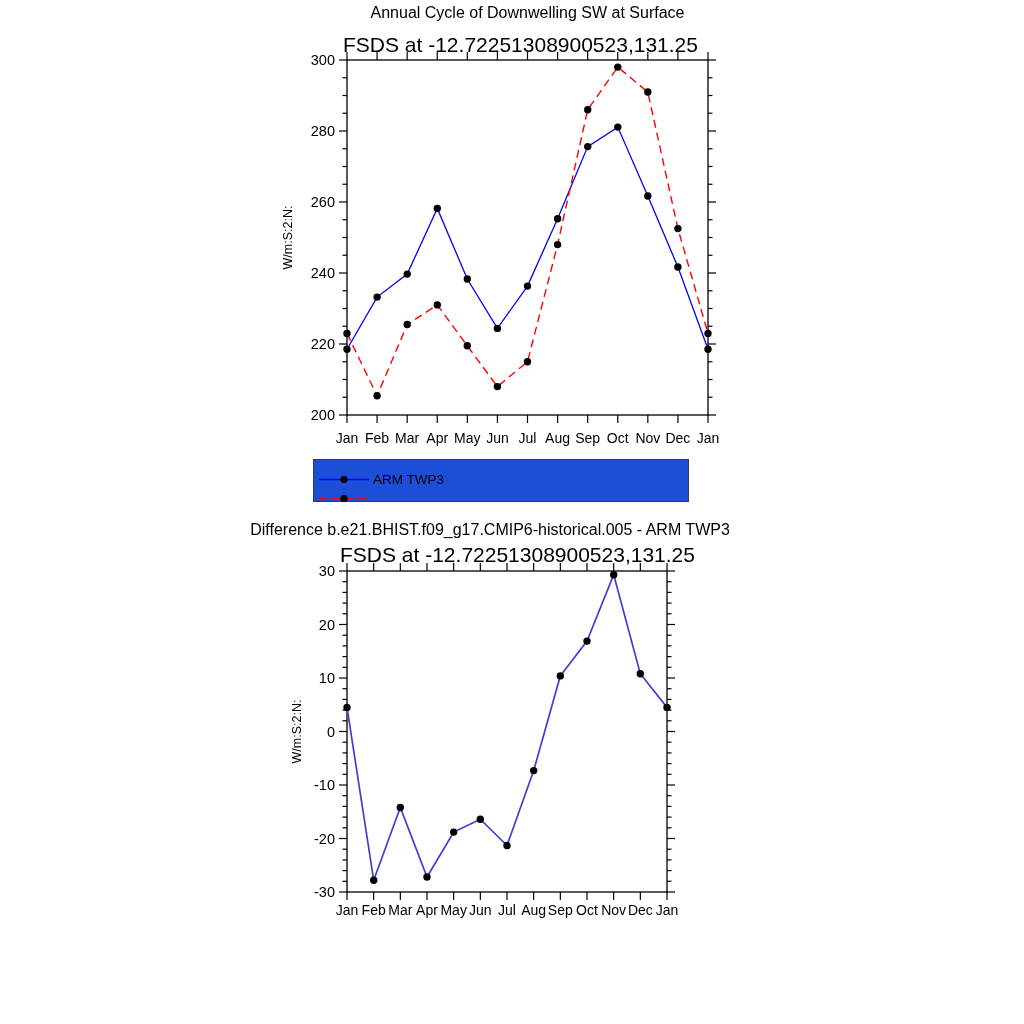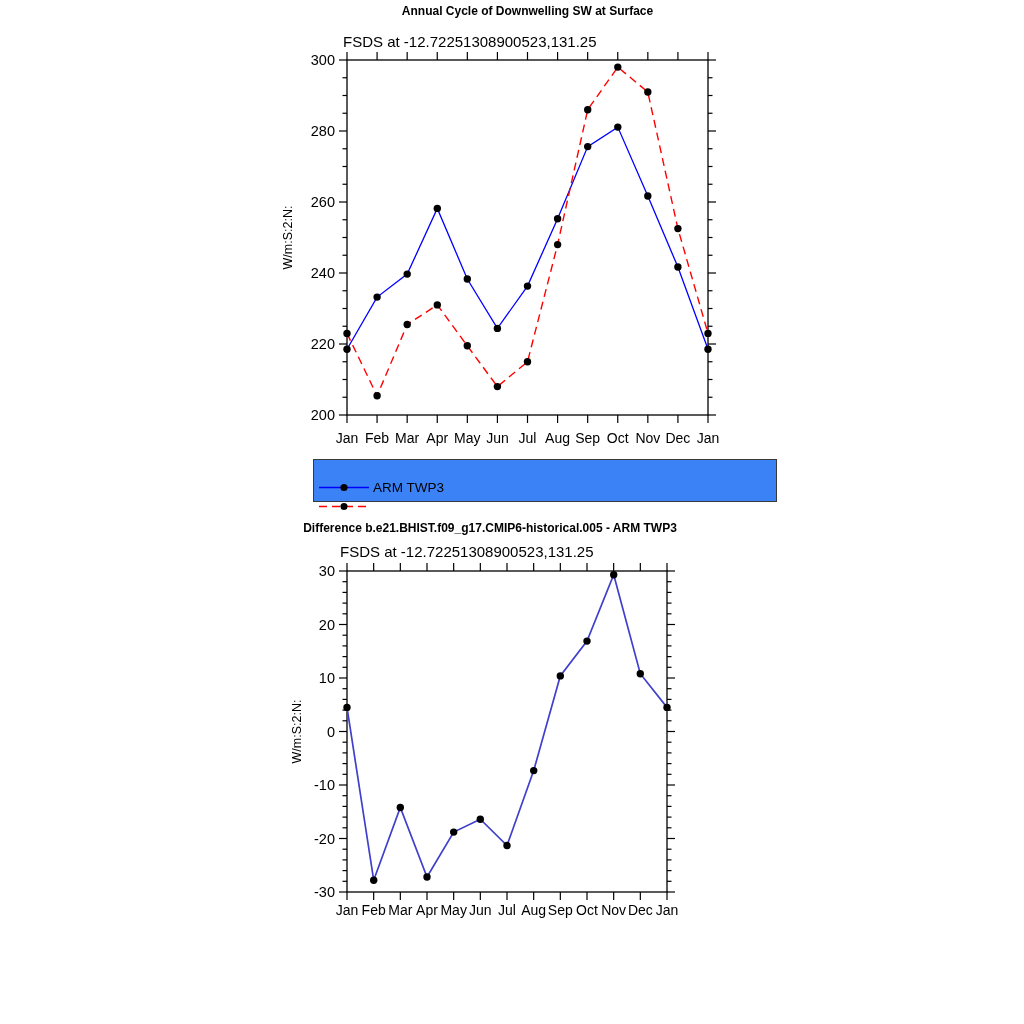--- a/index.html
+++ b/index.html
@@ -6,47 +6,47 @@
   body {
     width: 1024px; height: 1024px;
     background: #ffffff;
     font-family: "Liberation Sans", sans-serif;
     color: #000;
     position: relative;
     overflow: hidden;
   }
   .abs { position: absolute; }
   .chart-title {
-    font-weight: bold;
-    font-size: 12px;
+    font-weight: normal;
+    font-size: 16px;
     text-align: center;
     white-space: nowrap;
   }
   .chart-subtitle {
-    font-size: 15px;
+    font-size: 21px;
     white-space: nowrap;
   }
   #title-top    { left: 347px; width: 361px; top: 4px; }
   #subtitle-top { left: 343px; top: 33px; }
   #title-bottom    { left: 240px; width: 500px; top: 521px; }
   #subtitle-bottom { left: 340px; top: 543px; }
   svg.plot-layer {
     position: absolute;
     left: 0; top: 0;
     width: 1024px; height: 1024px;
     pointer-events: none;
   }
   #legend-box {
     position: absolute;
     left: 313px; top: 459px;
-    width: 464px; height: 43px;
+    width: 376px; height: 43px;
     border: 1px solid #3a3a3a;
     box-sizing: border-box;
-    padding: 18px 0 0 3px;
-    background: #3b82f6;
+    padding: 10px 0 0 3px;
+    background: #1d4ed8;
   }
   .legend-row { display: flex; align-items: center; height: 19px; }
   .legend-swatch { width: 54px; height: 15px; flex: 0 0 54px; }
   .legend-label { font-size: 13.5px; white-space: nowrap; margin-left: 2px; }
 </style>
 </head>
 <body>
 
 <div class="abs chart-title" id="title-top">Annual Cycle of Downwelling SW at Surface</div>
 

